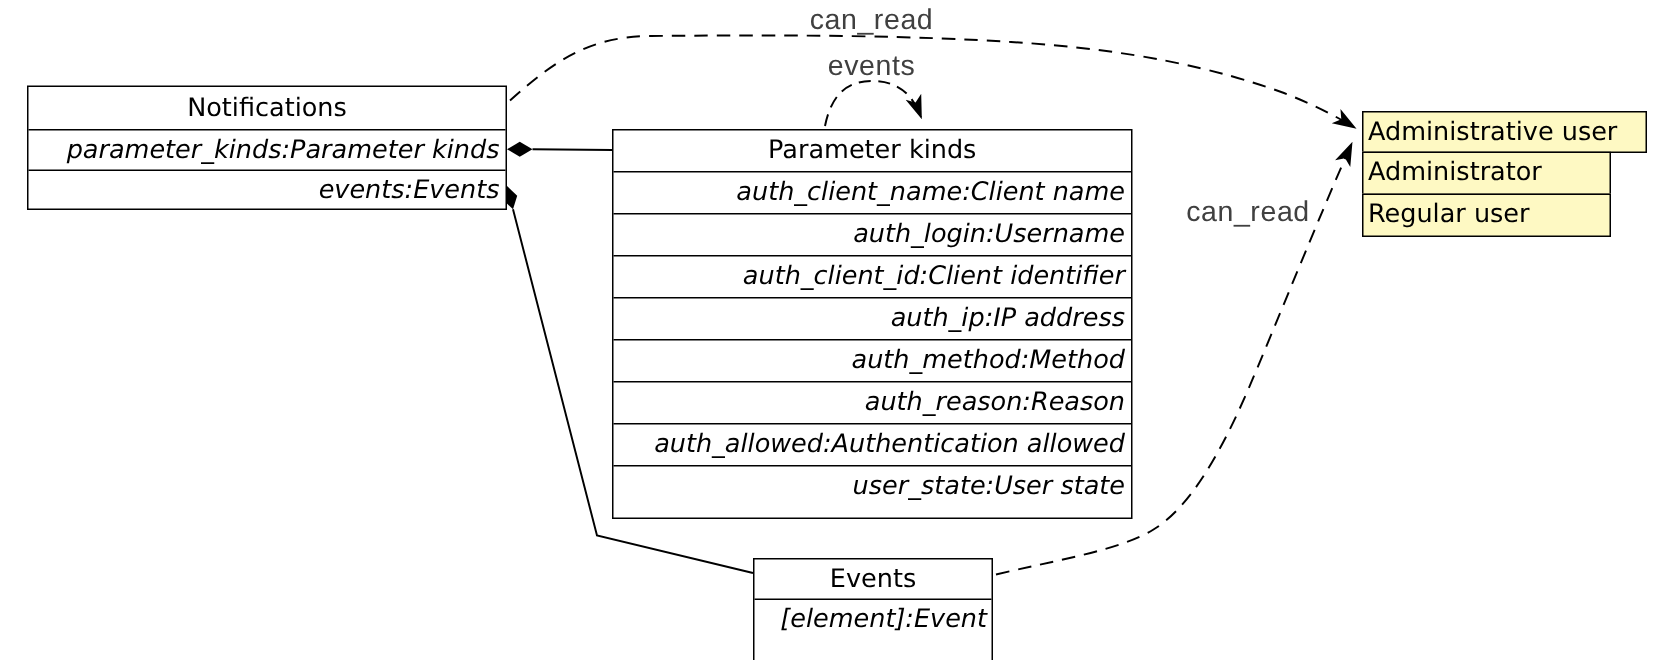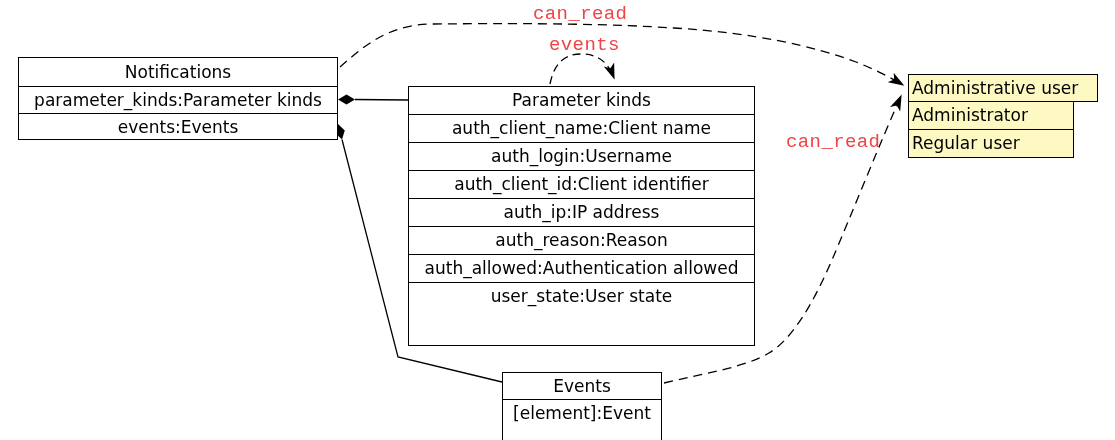--- a/index.html
+++ b/index.html
@@ -26,21 +26,22 @@
     box-sizing:border-box;
     white-space:nowrap;
     overflow:hidden;
   }
   .node .row{
     padding:0 4px;
     border-bottom:1px solid #000;
     box-sizing:border-box;
     white-space:nowrap;
     overflow:hidden;
-    text-align:center;
+    text-align:right;
+    font-style:italic;
   }
   .node .row:last-child{border-bottom:none;}
   
   #node-notifications .title{height:29px;line-height:28px;}
   #node-notifications .row{height:27px;line-height:26px;}
   #node-parameter-kinds .title{height:28px;line-height:27px;}
   #node-parameter-kinds .row{height:28px;line-height:27px;}
   #node-events .title{height:27px;line-height:26px;}
   #node-events .row{height:28px;line-height:27px;}
   
@@ -49,26 +50,26 @@
     background:#fef9c3;
     border:1px solid #000;
     box-sizing:border-box;
     font-size:17px;
     padding:0 3px;
     white-space:nowrap;
     overflow:hidden;
   }
   .edge-label{
     position:absolute;
-    font-family:Liberation Mono, monospace;
+    font-family:Liberation Sans, sans-serif;
     font-size:19px;
     letter-spacing:0.4px;
-    text-align:left;
+    text-align:center;
     white-space:nowrap;
-    color:#ef4444;
+    color:#404040;
   }
 </style>
 </head>
 <body>
 
 <div id="canvas">
 
   <svg id="edges" viewBox="0 0 1115 440" xmlns="http://www.w3.org/2000/svg">
     <defs>
       <marker id="arrow" viewBox="0 0 15 12" refX="13.5" refY="6" markerWidth="16" markerHeight="13" orient="auto" markerUnits="userSpaceOnUse">
@@ -94,20 +95,21 @@
     <div class="row">parameter_kinds:Parameter kinds</div>
     <div class="row">events:Events</div>
   </div>
 
   <div class="node" id="node-parameter-kinds" style="left:408px;top:86px;width:347px;height:260px;">
     <div class="title">Parameter kinds</div>
     <div class="row">auth_client_name:Client name</div>
     <div class="row">auth_login:Username</div>
     <div class="row">auth_client_id:Client identifier</div>
     <div class="row">auth_ip:IP address</div>
+    <div class="row">auth_method:Method</div>
     <div class="row">auth_reason:Reason</div>
     <div class="row">auth_allowed:Authentication allowed</div>
     <div class="row">user_state:User state</div>
   </div>
 
   <div class="adm-box" style="left:908px;top:74px;width:190px;height:28px;line-height:26px;">Administrative user</div>
   <div class="adm-box" style="left:908px;top:101px;width:166px;height:29px;line-height:27px;">Administrator</div>
   <div class="adm-box" style="left:908px;top:129px;width:166px;height:29px;line-height:27px;">Regular user</div>
 
   <div class="node" id="node-events" style="left:502px;top:372px;width:160px;height:69px;">

